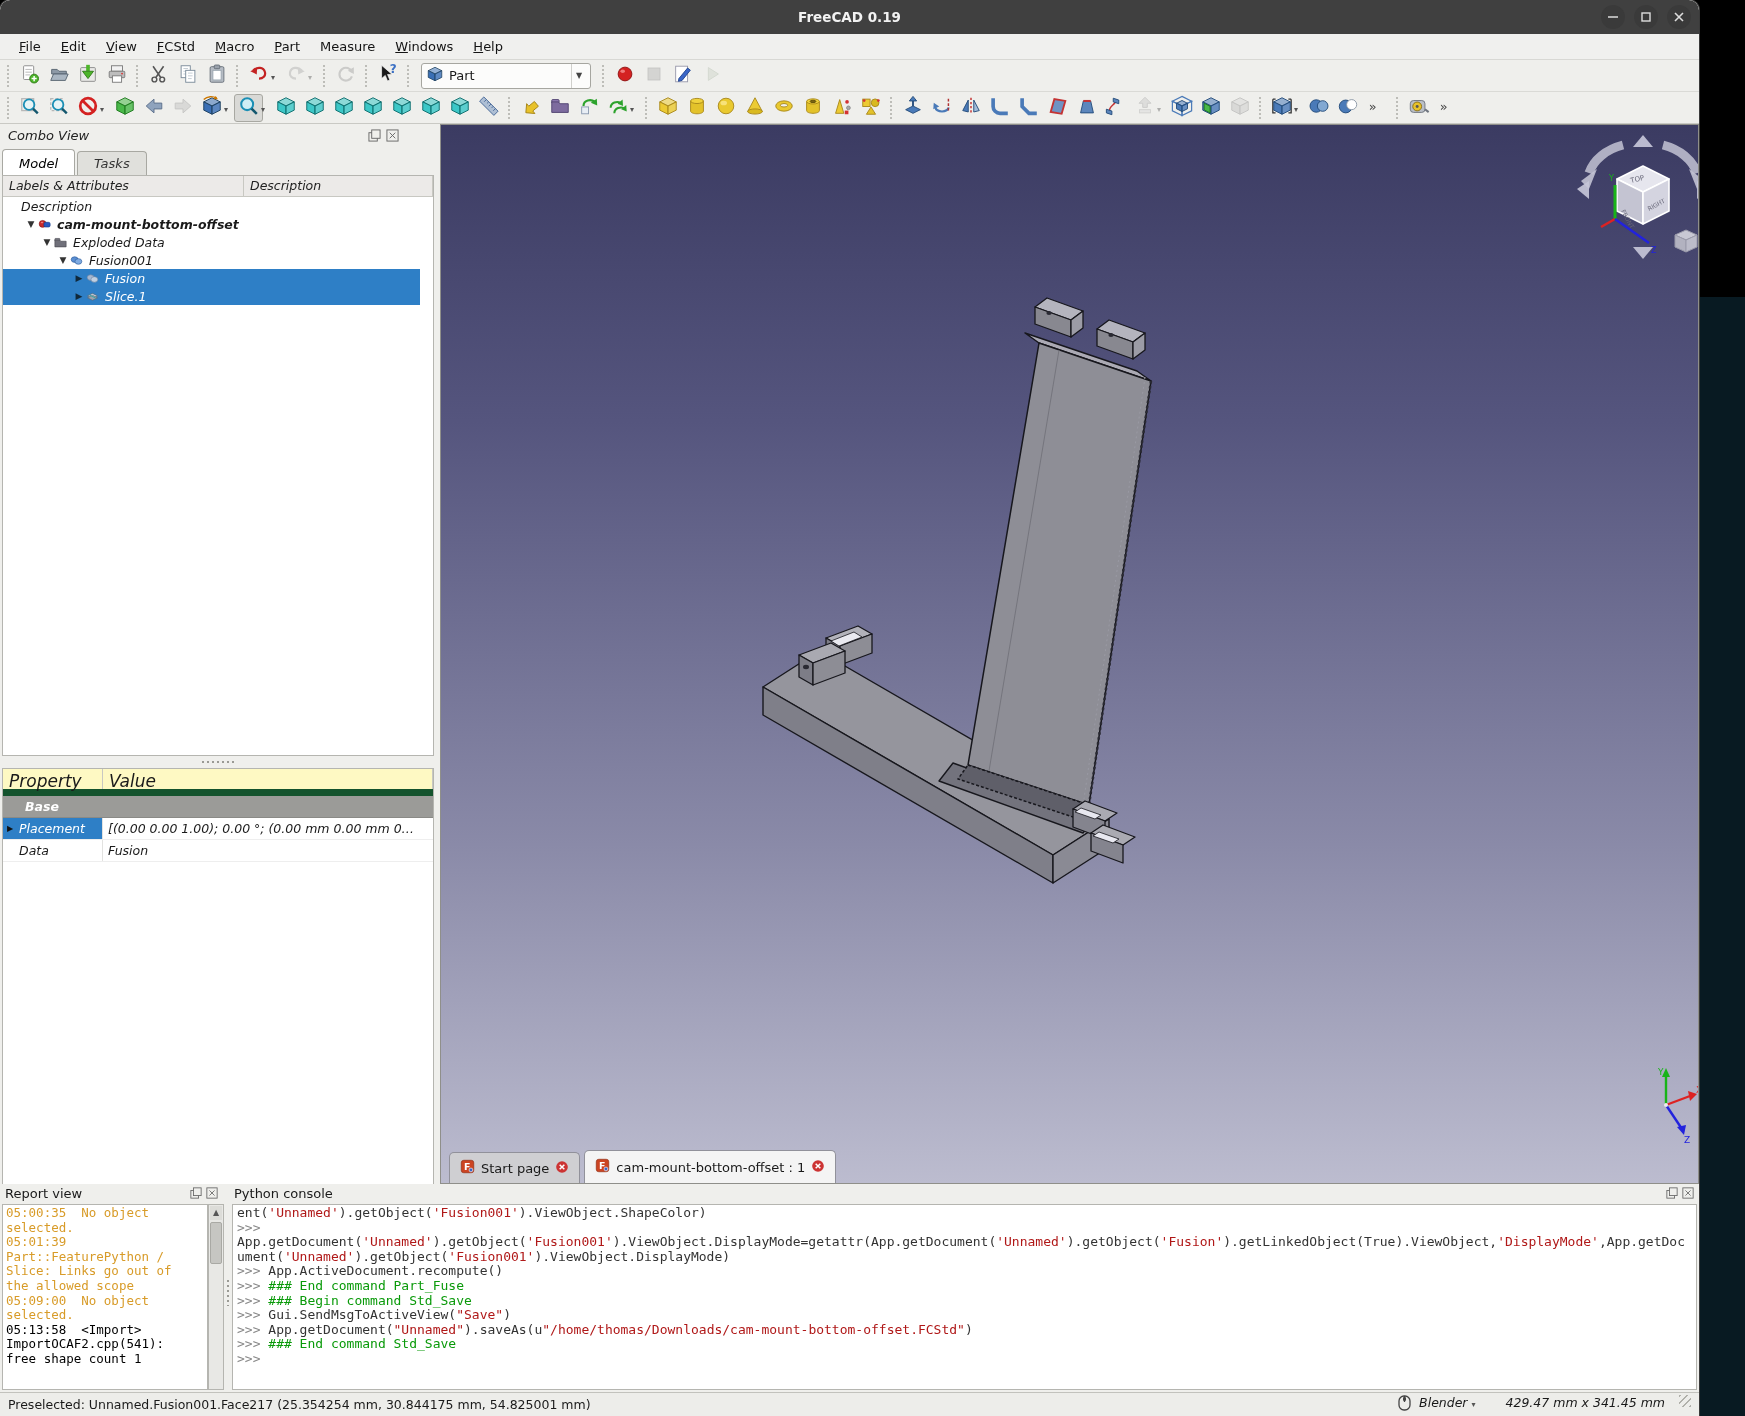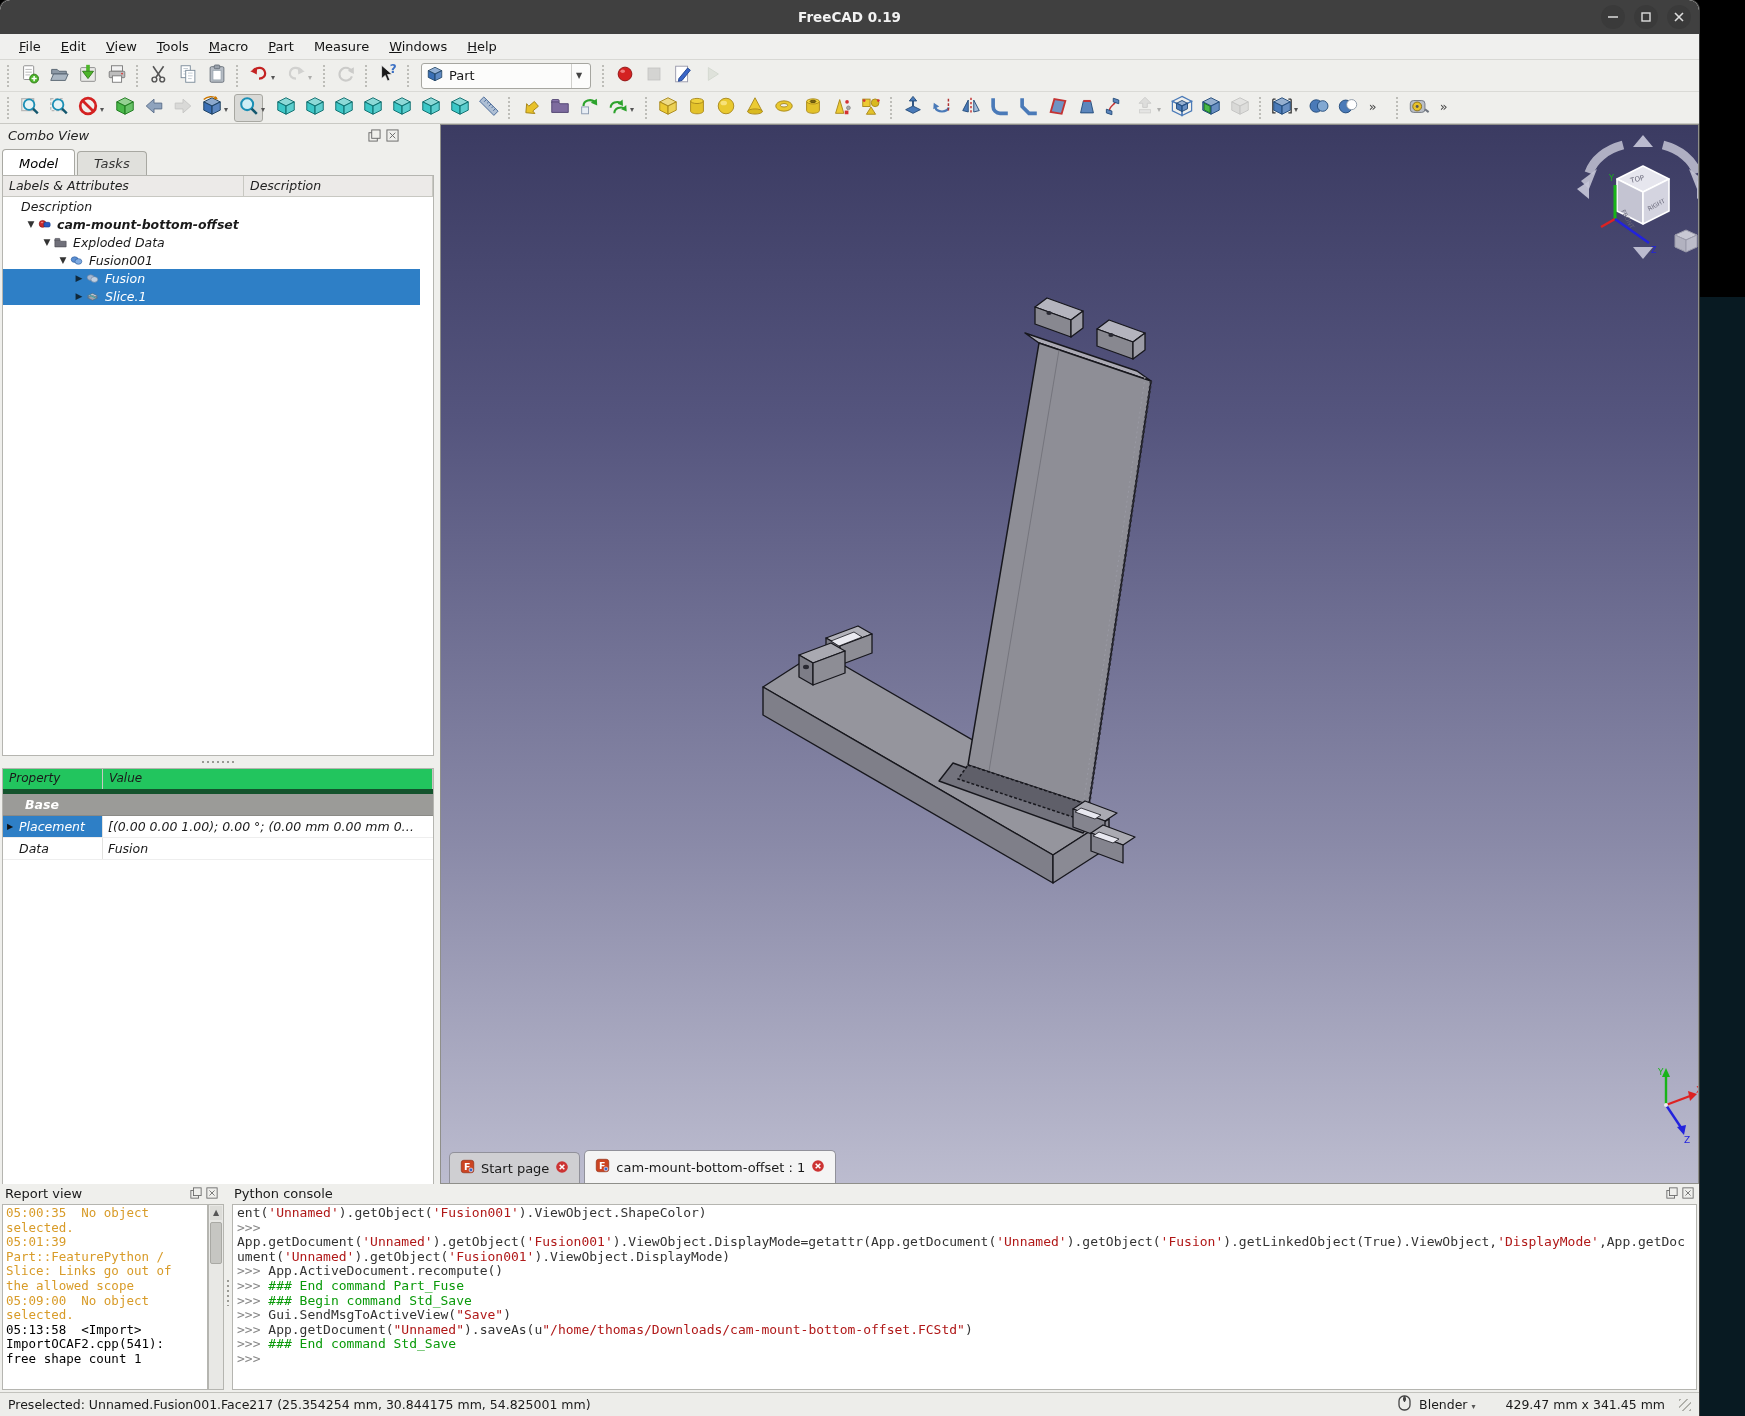--- a/index.html
+++ b/index.html
@@ -48,21 +48,21 @@
   #tree-header div{padding:2px 6px;border-right:1px solid #c8c8c2;box-sizing:border-box;font-size:12.5px;color:#222;}
   .trow{display:flex;align-items:center;height:18px;white-space:nowrap;font-size:12.5px;}
   .trow .caret{width:12px;text-align:center;font-size:9px;color:#333;flex:0 0 auto;}
   .trow .ticon{width:17px;height:15px;flex:0 0 auto;margin-right:3px;}
   .trow.sel{background:#2e7fc6;color:#fff;width:347px;}
   .trow.bold{font-weight:bold;}
   #splitter-h{position:absolute;left:2px;top:632px;width:432px;height:12px;background:#efefec;}
   #splitter-h::after{content:"";position:absolute;left:200px;top:5px;width:34px;height:2px;
     background-image:repeating-linear-gradient(to right,#9a9a94 0 2px,transparent 2px 5px);}
   #prop-wrap{position:absolute;left:2px;top:644px;width:432px;height:504px;background:#fff;border:1px solid #b5b5b0;box-sizing:border-box;}
-  #prop-header{display:flex;height:20px;background:#22c55e;border-bottom:5px solid #14532d;font-size:12px;}
+  #prop-header{display:flex;height:20px;background:#fef9c3;border-bottom:7px solid #14532d;font-size:17px;}
   #prop-header div{padding:2px 6px;border-right:1px solid #c8c8c2;box-sizing:border-box;}
   .prow{display:flex;height:21px;font-size:12.5px;border-bottom:1px solid #eee;}
   .prow .pc1{width:100px;flex:0 0 auto;display:flex;align-items:center;padding-left:4px;box-sizing:border-box;border-right:1px solid #e2e2e0;}
   .prow .pc2{flex:1;display:flex;align-items:center;padding-left:5px;white-space:nowrap;overflow:hidden;}
   .prow.group{background:#9b9b98;color:#fff;font-weight:bold;border-bottom:1px solid #8a8a86;}
   .prow.group .pc1{border-right:none;padding-left:22px;width:auto;}
   .prow .exp{width:12px;font-size:8px;color:#111;}
   .prow.selrow .pc1{background:#2e7fc6;color:#fff;}
   #panel-bottom-tabs{position:absolute;left:2px;top:1148px;display:flex;align-items:flex-end;height:30px;}
   .btab{padding:5px 14px;border:1px solid #a8a8a2;border-top:none;background:#e0e0dc;
@@ -92,21 +92,21 @@
     background-image:repeating-linear-gradient(to bottom,#9a9a94 0 2px,transparent 2px 5px);}
   #python-dock{position:absolute;left:230px;top:1184px;width:1469px;height:208px;background:#efefec;}
   #python-title{position:absolute;left:4px;top:2px;font-size:13px;}
   #python-content{position:absolute;left:2px;top:20px;width:1465px;height:186px;background:#fff;
     border:1px solid #b5b5b0;box-sizing:border-box;font-family:"DejaVu Sans Mono","Liberation Mono",monospace;
     font-size:13px;line-height:14.6px;padding:1px 4px;overflow:hidden;white-space:pre;}
   
   #statusbar{position:absolute;left:0;top:1392px;width:1699px;height:24px;background:#ededea;
     border-top:1px solid #c2c2bd;display:flex;align-items:center;box-sizing:border-box;padding:0 8px;font-size:12.5px;}
   #status-left{flex:1;white-space:nowrap;overflow:hidden;}
-  #status-right{display:flex;align-items:center;gap:8px;white-space:nowrap;}
+  #status-right{display:flex;align-items:flex-start;gap:8px;white-space:nowrap;font-style:italic;}
   #status-grip{width:12px;height:12px;margin-left:6px;
     background-image:repeating-linear-gradient(135deg,#b0b0aa 0 2px,transparent 2px 5px);}
   .mono-line span{white-space:pre;}
 </style>
 </head>
 <body>
 
 <div id="desktop-strip-top"></div>
 <div id="desktop-strip-bottom"></div>
 
@@ -126,21 +126,21 @@
           <svg width="14" height="14" viewBox="0 0 14 14">
             <path d="M3 3l8 8M11 3l-8 8" stroke="#ddd" stroke-width="1.6"></path>
           </svg>
         </span></span>
   </div>
 
   <div id="menubar">
       <span class="mitem u">File</span>
       <span class="mitem u">Edit</span>
       <span class="mitem u">View</span>
-      <span class="mitem u">Tools</span>
+      <span class="mitem u">FCStd</span>
       <span class="mitem u">Macro</span>
       <span class="mitem u">Part</span>
       <span class="mitem">Measure</span>
       <span class="mitem u">Windows</span>
       <span class="mitem u">Help</span>
     </div>
 
   <div id="toolbar1" class="toolbar">
       <div class="tgrip"></div>
       <div class="tbtn">

